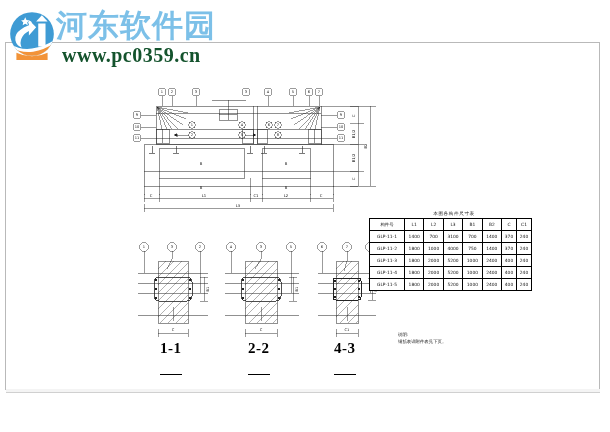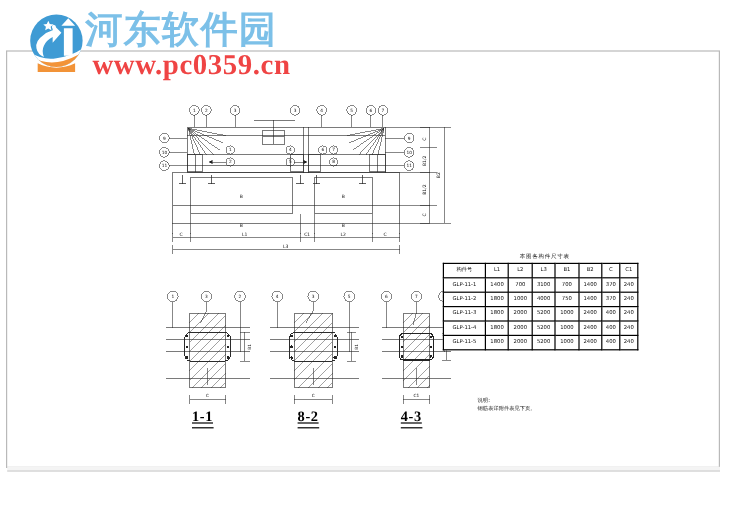--- a/index.html
+++ b/index.html
@@ -1,27 +1,27 @@
 <!DOCTYPE html>
 <html><head>
 <meta charset="utf-8">
 <style>
   html,body{margin:0;padding:0;background:#ffffff;}
   body{width:610px;height:432px;overflow:hidden;font-family:"Liberation Sans","DejaVu Sans",sans-serif;}
 
   #root{position:relative;width:610px;height:432px;background:#fff;}
 
   
-  #wm{position:absolute;left:15px;top:0;width:300px;height:80px;z-index:30;}
+  #wm{position:absolute;left:0;top:0;width:300px;height:80px;z-index:30;}
   #wm-logo{position:absolute;left:6px;top:8px;width:52px;height:52px;}
   #wm-title{position:absolute;left:56px;top:8px;font-size:31px;line-height:34px;
             letter-spacing:1px;color:#7cc0e8;font-family:"DejaVu Sans",sans-serif;font-weight:700;
             white-space:nowrap;}
-  #wm-url{position:absolute;left:62px;top:44px;font-size:24px;line-height:22px;
-          color:#ef4444;font-family:"Liberation Serif","DejaVu Serif",serif;font-weight:700;
+  #wm-url{position:absolute;left:62px;top:44px;font-size:20px;line-height:22px;
+          color:#14532d;font-family:"Liberation Serif","DejaVu Serif",serif;font-weight:700;
           letter-spacing:.5px;white-space:nowrap;}
 
   
   #frame{position:absolute;left:5px;top:42px;width:595px;height:348px;
          border:1px solid #b9b9b9;background:#fff;box-sizing:border-box;}
   #frame::after{content:"";position:absolute;left:0;right:-1px;bottom:-4px;height:3px;
          background:#f4f4f4;border-bottom:1px solid #d0d0d0;}
 
   
   #sheet{position:absolute;left:0;top:0;width:595px;height:348px;}
@@ -36,23 +36,23 @@
       text-align:center;font-weight:400;color:#111;padding:0;
       font-family:"DejaVu Sans",sans-serif;letter-spacing:0px;}
   table#dim-table th{font-weight:400;}
   table#dim-table td.c0,table#dim-table th.c0{width:34px;}
 
   
   #notes{position:absolute;left:392px;top:288px;font-size:4.4px;line-height:7px;color:#1a1a1a;
          font-family:"DejaVu Sans",sans-serif;white-space:nowrap;}
 
   
-  .sec-label{position:absolute;font-size:12px;font-weight:700;color:#000;
+  .sec-label{position:absolute;font-size:15px;font-weight:700;color:#000;
              font-family:"Liberation Serif","DejaVu Serif",serif;letter-spacing:.5px;
-             border-bottom:1.2px solid #000;padding-bottom:1px;text-decoration:underline;}
+             border-bottom:1.2px solid #000;padding-bottom:17px;}
 </style>
 </head>
 <body>
 
 <div id="root">
 
   <div id="wm">
     <svg id="wm-logo" viewBox="0 0 100 100">
       <defs>
         <clipPath id="cp-circ">
@@ -450,21 +450,21 @@
 
         <text x="316" y="205.3">6</text>
           <text x="341" y="205.3">7</text>
           <text x="364" y="205.3">8</text>
         <text x="371" y="246" transform="rotate(-90 371 246)">B1</text>
         <text x="341" y="288">C1</text>
       </g>
     </svg>
 
     <div class="sec-label" style="left:154px;top:297px;">1-1</div>
-    <div class="sec-label" style="left:242px;top:297px;">8-2</div>
+    <div class="sec-label" style="left:242px;top:297px;">2-2</div>
     <div class="sec-label" style="left:328px;top:297px;">4-3</div>
 
     <div id="tbl-wrap">
       <div id="tbl-title">本图各构件尺寸表</div>
       <table id="dim-table">
         <thead>
             <tr id="thead-row">
               <th class="c0">构件号</th>
               <th>L1</th>
               <th>L2</th>

